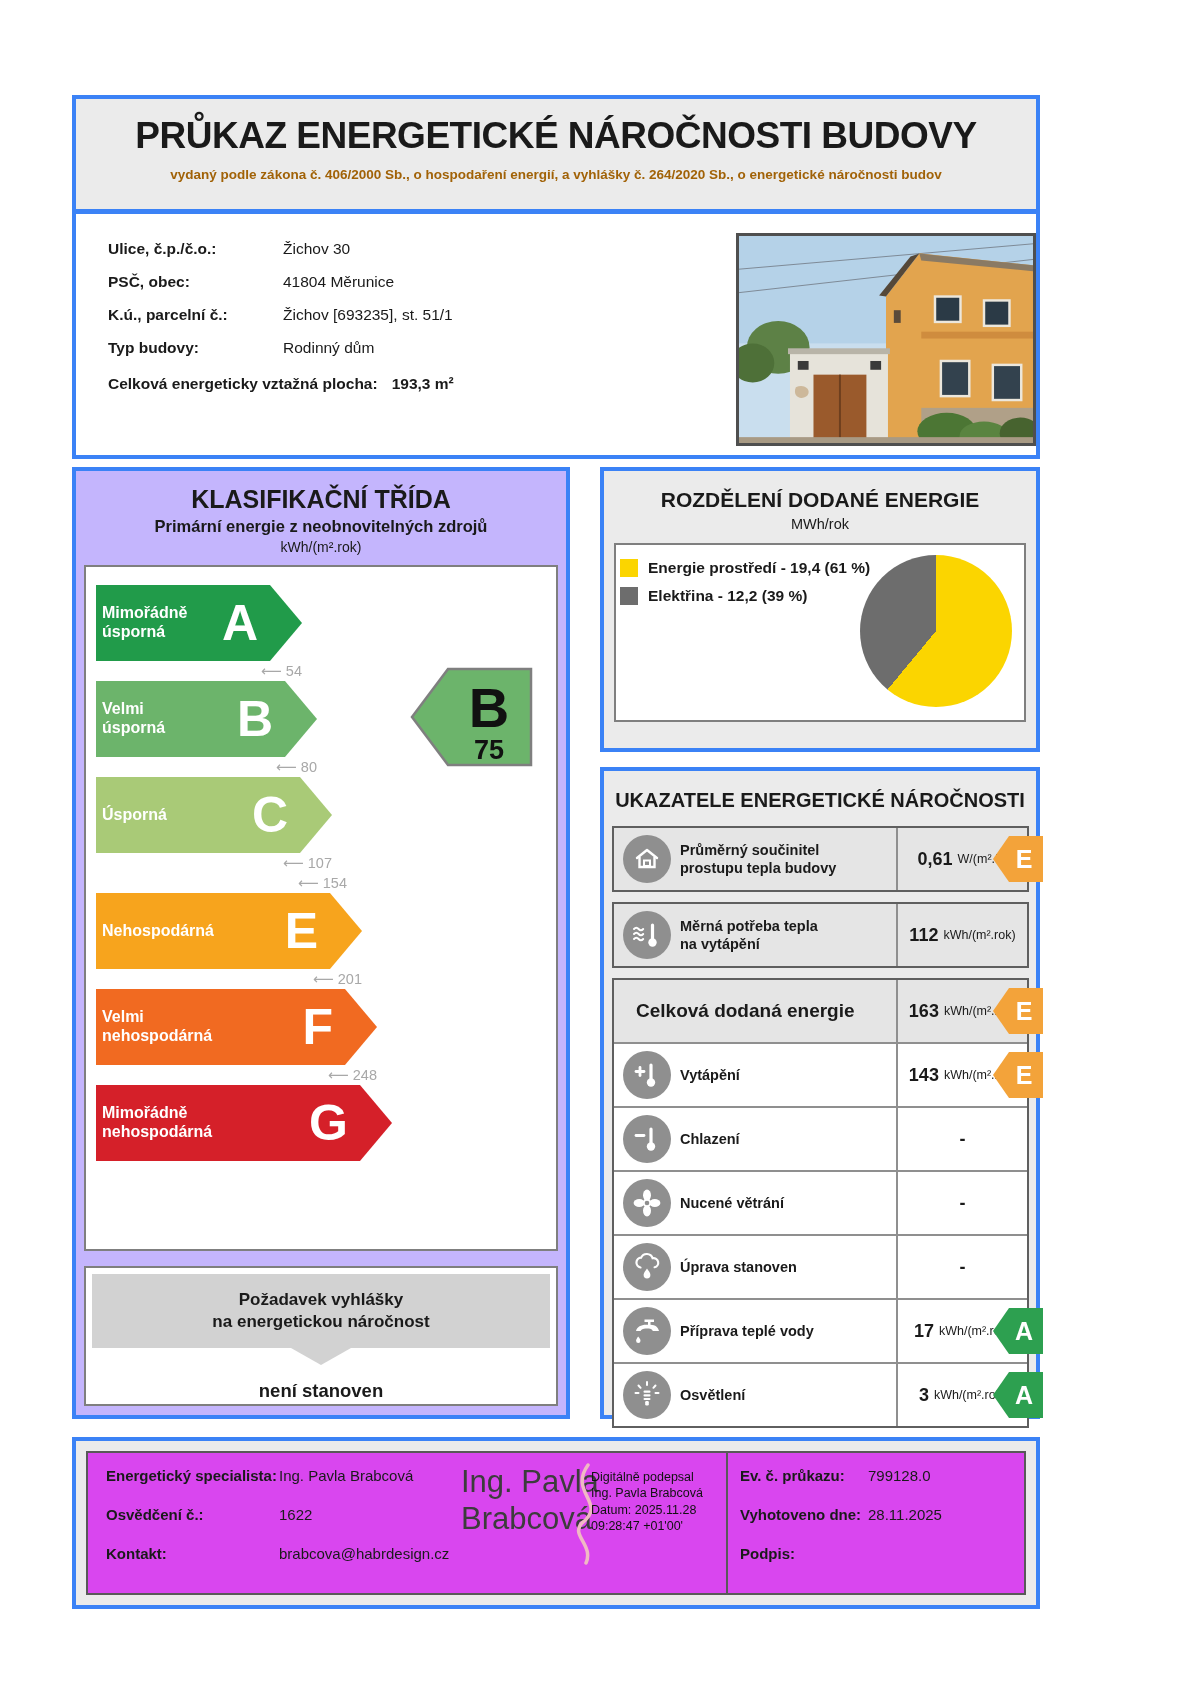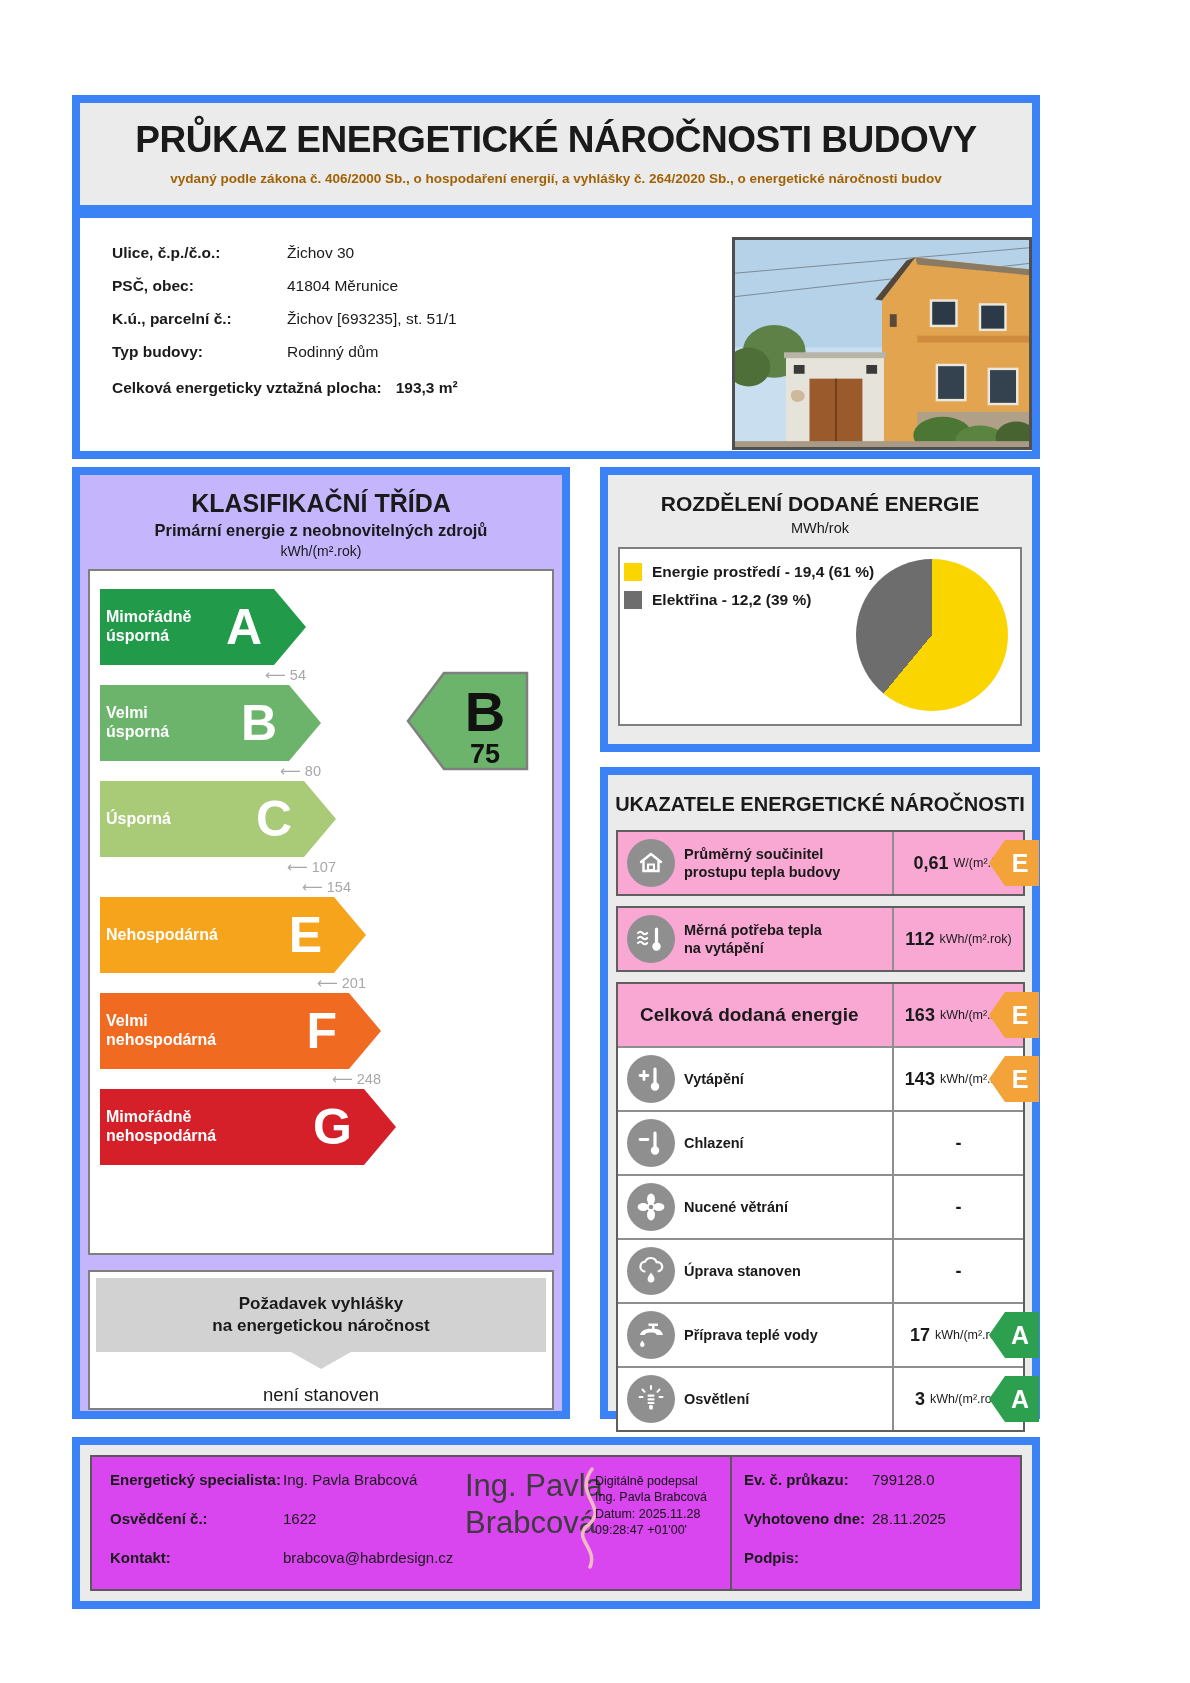--- a/index.html
+++ b/index.html
@@ -1,19 +1,19 @@
 <!DOCTYPE html>
 <html><head>
 <meta charset="utf-8">
 <style>
   html,body{margin:0;padding:0;background:#fff;}
   .page{position:relative;width:1190px;height:1683px;background:#fff;
         font-family:"Liberation Sans",sans-serif;color:#1a1a1a;overflow:hidden;}
   .content{position:absolute;left:72px;top:95px;width:968px;}
-  .box{border:8px solid #3b82f6;box-sizing:border-box;}
+  .box{border:4px solid #3b82f6;box-sizing:border-box;}
 
   
   .header-box{height:118px;background:#ebebeb;text-align:center;padding-top:16px;}
   .doc-title{font-size:37px;font-weight:bold;letter-spacing:-0.5px;}
   .doc-subtitle{margin-top:10px;font-size:13.5px;font-weight:bold;color:#a16207;}
 
   
   .info-box{height:249px;background:#fff;margin-top:-3px;position:relative;padding:26px 0 0 32px;}
   .info-row{display:flex;margin-bottom:15px;font-size:15.5px;}
   .info-label{width:175px;font-weight:bold;flex-shrink:0;}
@@ -39,39 +39,39 @@
   .arrow-letter{font-weight:bold;font-size:50px;margin-right:44px;line-height:1;}
   .thresh{height:20px;display:flex;align-items:center;justify-content:flex-end;color:#a8a8a8;font-size:14.5px;}
   .rating-svg{position:absolute;right:22px;top:99px;}
 
   .req-box{margin:15px 8px 0;background:#fff;border:2px solid #7f7f7f;height:140px;box-sizing:border-box;
            position:relative;text-align:center;}
   .req-gray{margin:6px;background:#d2d2d2;height:74px;display:flex;align-items:center;justify-content:center;
             font-weight:bold;font-size:17px;line-height:1.3;}
   .req-notch{width:0;height:0;border-left:30px solid transparent;border-right:30px solid transparent;
              border-top:17px solid #d2d2d2;margin:-6px auto 0;}
-  .req-result{font-weight:normal;font-size:18.5px;margin-top:15px;}
+  .req-result{font-weight:bold;font-size:18.5px;margin-top:15px;}
 
   
   .col-right{width:440px;}
   .pie-panel{height:285px;background:#ebebeb;}
   .pie-title{font-size:21px;margin-top:17px;}
   .pie-sub{text-align:center;font-size:14.5px;margin-top:4px;}
   .pie-box{margin:11px 10px 0;background:#fff;border:2px solid #7f7f7f;height:179px;position:relative;box-sizing:border-box;}
   .legend{position:absolute;left:4px;top:14px;}
   .legend-item{display:flex;align-items:center;margin-bottom:10px;font-size:15.5px;font-weight:bold;}
   .legend-swatch{width:18px;height:18px;margin-right:10px;flex-shrink:0;}
   .pie{position:absolute;right:12px;top:10px;width:152px;height:152px;border-radius:50%;}
 
   
   .ind-panel{margin-top:15px;height:652px;background:#ebebeb;position:relative;overflow:visible;}
   .ind-title{font-size:20px;margin-top:18px;margin-bottom:14px;}
   .ind-box{margin:0 7px 10px 8px;background:#fff;border:2px solid #5f5f5f;position:relative;}
   .ind-row{display:flex;align-items:center;height:62px;position:relative;}
-  .ind-row.gray,.ind-row.header{background:#f9a8d4;}
+  .ind-row.gray,.ind-row.header{background:#e5e5e5;}
   .ind-row + .ind-row{border-top:2px solid #8f8f8f;}
   .icon-cell{width:66px;display:flex;justify-content:center;flex-shrink:0;}
   .icon-circle{width:48px;height:48px;border-radius:50%;background:#8f8f8f;display:flex;align-items:center;justify-content:center;}
   .icon-circle svg{width:32px;height:32px;display:block;}
   .ind-label{flex:1;font-weight:bold;font-size:14.5px;line-height:1.25;}
   .header .ind-label{font-size:19px;padding-left:22px;}
   .value-cell{width:129px;flex-shrink:0;align-self:stretch;border-left:2px solid #8f8f8f;
               display:flex;align-items:center;justify-content:center;}
   .ind-value{font-weight:bold;font-size:18px;}
   .ind-unit{font-size:12.5px;margin-left:5px;}

